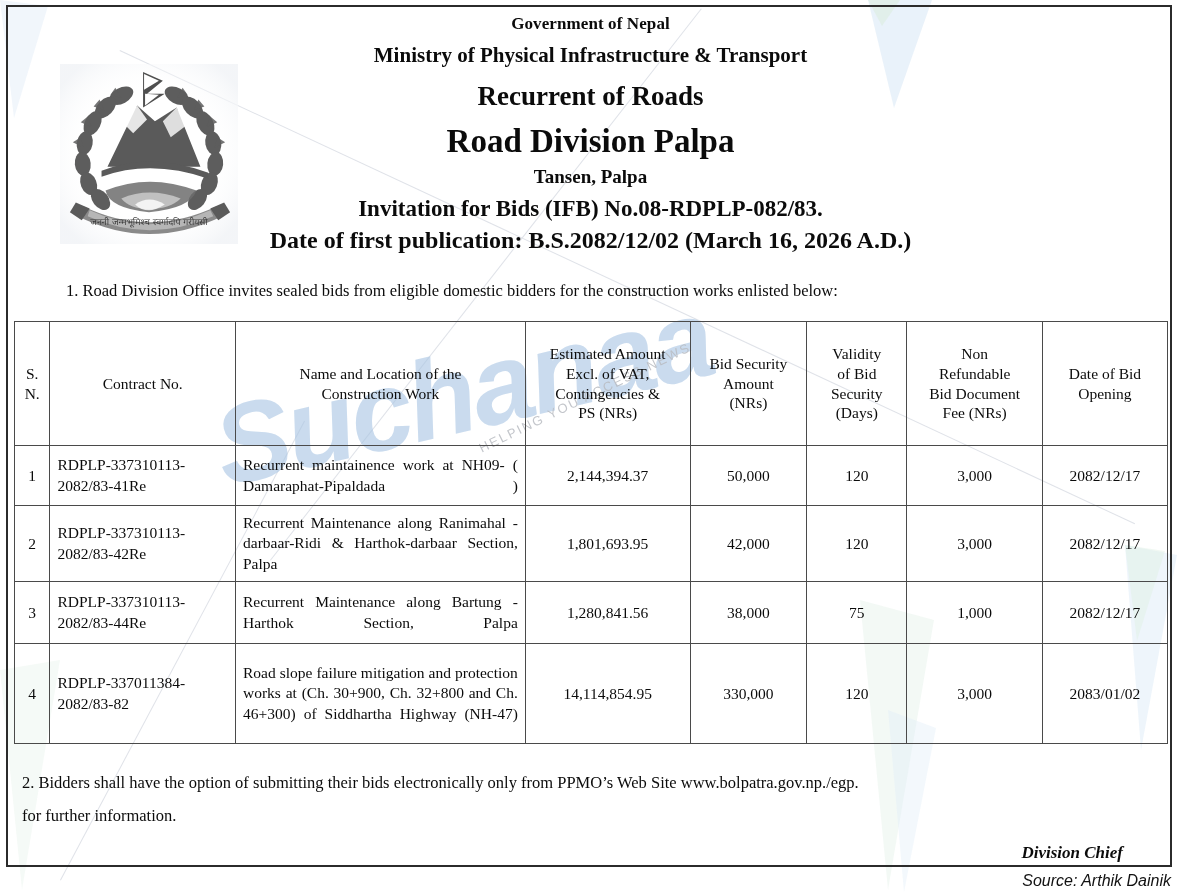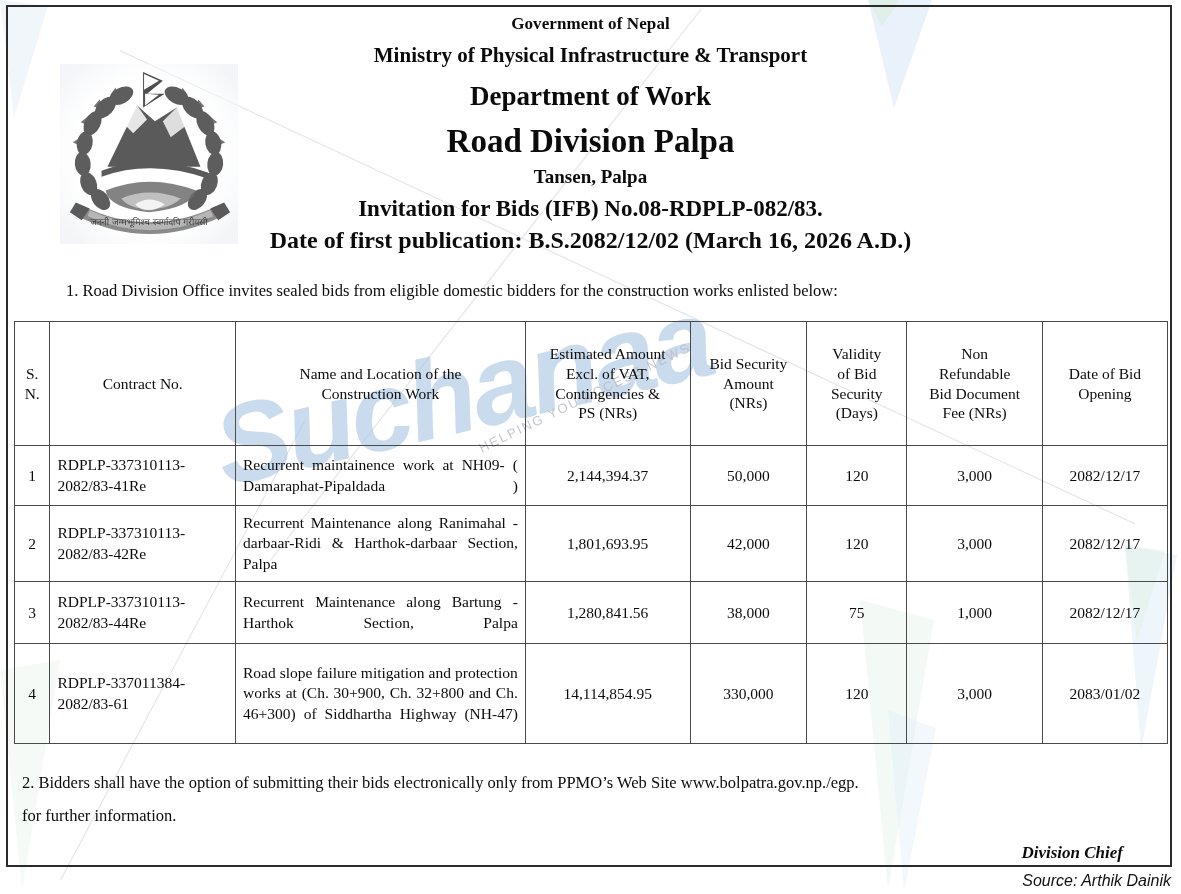--- a/index.html
+++ b/index.html
@@ -275,21 +275,21 @@
       <path d="M30 148 Q90 176 152 148 L155 154 Q90 182 28 154 Z" fill="#b6b6b6"></path>
       <path d="M16 140 L30 146 L22 158 L10 150 Z" fill="#5a5a5a"></path>
       <path d="M166 140 L152 146 L160 158 L172 150 Z" fill="#5a5a5a"></path>
       <text x="90" y="163" text-anchor="middle" font-family="DejaVu Sans, sans-serif" font-size="9" fill="#3a3a3a">जननी जन्मभूमिश्च स्वर्गादपि गरीयसी</text>
     </g>
   </svg>
 
   <div class="hdr">
     <div class="h-gov">Government of Nepal</div>
     <div class="h-min">Ministry of Physical Infrastructure &amp; Transport</div>
-    <div class="h-dept">Department of Work</div>
+    <div class="h-dept">Recurrent of Roads</div>
     <div class="h-div">Road Division Palpa</div>
     <div class="h-tansen">Tansen, Palpa</div>
     <div class="h-ifb">Invitation for Bids (IFB) No.08-RDPLP-082/83.</div>
     <div class="h-date">Date of first publication: B.S.2082/12/02 (March 16, 2026 A.D.)</div>
   </div>
 
   <div class="note1">1. Road Division Office invites sealed bids from eligible domestic bidders for the construction works enlisted below:</div>
 
   <table class="bids">
     <thead>
@@ -360,21 +360,21 @@
         <td class="c-cno">RDPLP-337310113-2082/83-44Re</td>
         <td class="c-name">Recurrent Maintenance along Bartung -Harthok Section, Palpa</td>
         <td class="c-amt">1,280,841.56</td>
         <td class="c-sec">38,000</td>
         <td class="c-val">75</td>
         <td class="c-fee">1,000</td>
         <td class="c-dob">2082/12/17</td>
       </tr>
       <tr class="r4">
         <td class="c-sn">4</td>
-        <td class="c-cno">RDPLP-337011384-2082/83-61</td>
+        <td class="c-cno">RDPLP-337011384-2082/83-82</td>
         <td class="c-name">Road slope failure mitigation and protection works at (Ch. 30+900, Ch. 32+800 and Ch. 46+300) of Siddhartha Highway (NH-47)</td>
         <td class="c-amt">14,114,854.95</td>
         <td class="c-sec">330,000</td>
         <td class="c-val">120</td>
         <td class="c-fee">3,000</td>
         <td class="c-dob">2083/01/02</td>
       </tr>
     </tbody>
   </table>
 

